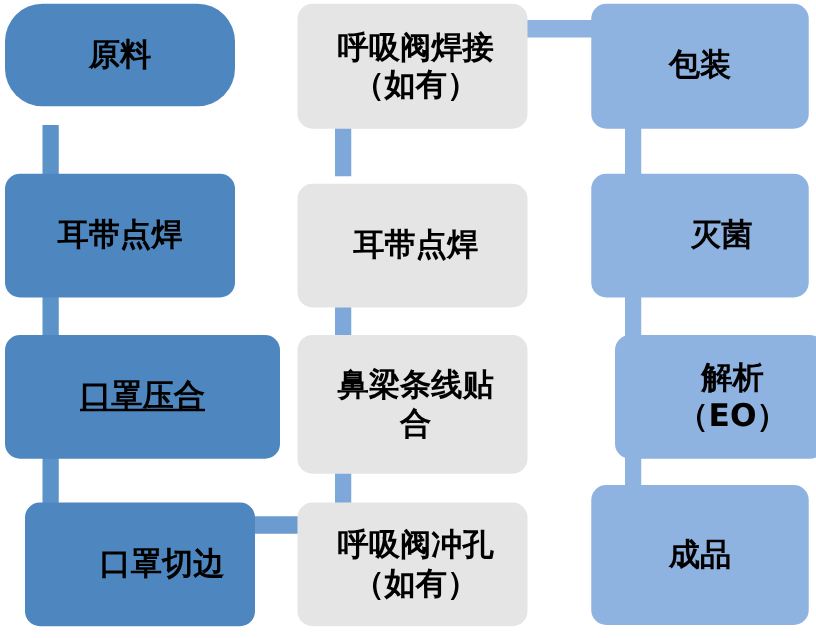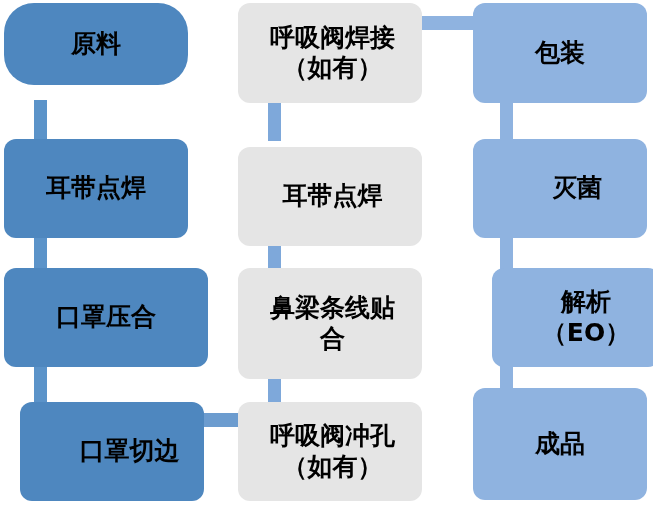--- a/index.html
+++ b/index.html
@@ -68,21 +68,21 @@
   <div class="connector horizontal c-bridge-top" style="left:412px; top:16px; width:75px;"></div>
 
   <div class="connector vertical c-right" style="left:500px; top:100px; height:41px;"></div>
   <div class="connector vertical c-right" style="left:500px; top:234px; height:38px;"></div>
   <div class="connector vertical c-right" style="left:500px; top:364px; height:40px;"></div>
 
   <div class="node col-left" style="left:4px; top:3px; width:184px; height:82px;border-radius:30px;">原料</div>
 
   <div class="node col-left" style="left:4px; top:139px; width:184px; height:99px;">耳带点焊</div>
 
-  <div class="node col-left" style="left:4px; top:268px; width:204px; height:99px;">口罩压合</div>
+  <div class="node col-left" style="left:4px; top:268px; width:220px; height:99px;text-decoration:underline;">口罩压合</div>
 
   <div class="node col-left" style="left:20px; top:402px; width:184px; height:99px;padding-left:43px;">口罩切边</div>
 
   <div class="node col-mid" style="left:238px; top:3px; width:184px; height:100px;">呼吸阀焊接
 （如有）</div>
 
   <div class="node col-mid" style="left:238px; top:147px; width:184px; height:99px;">耳带点焊</div>
 
   <div class="node col-mid" style="left:238px; top:268px; width:184px; height:111px;text-align:center;">鼻梁条线贴
 合</div>

